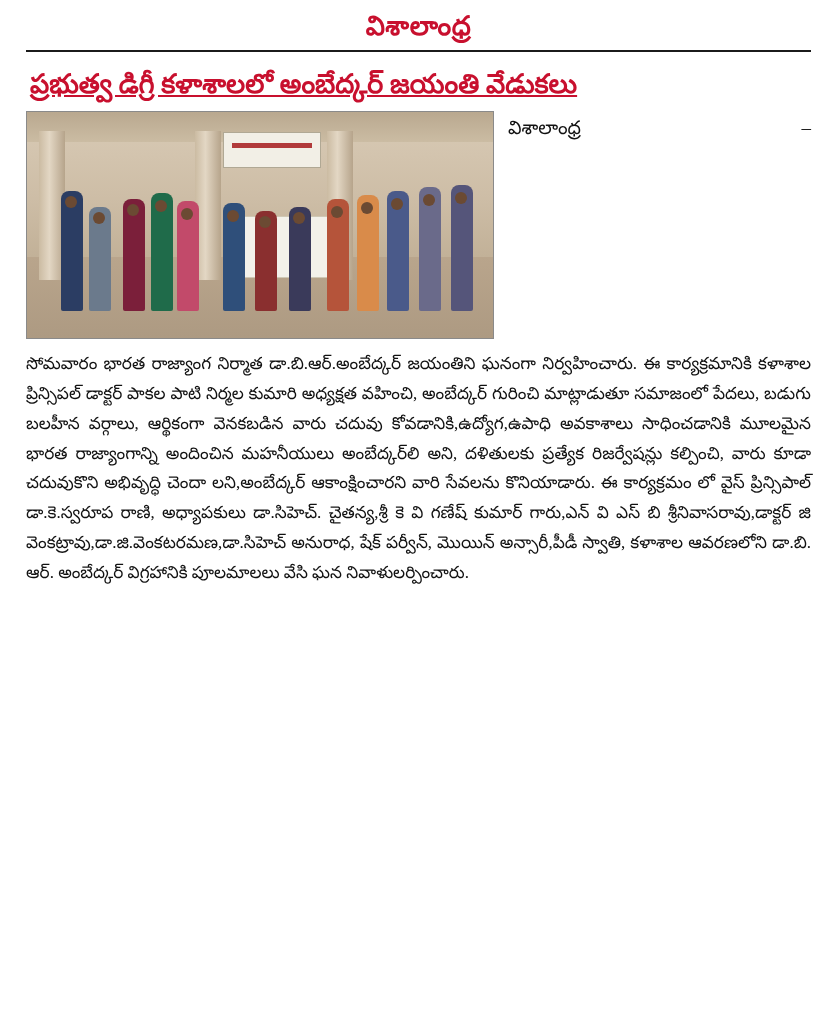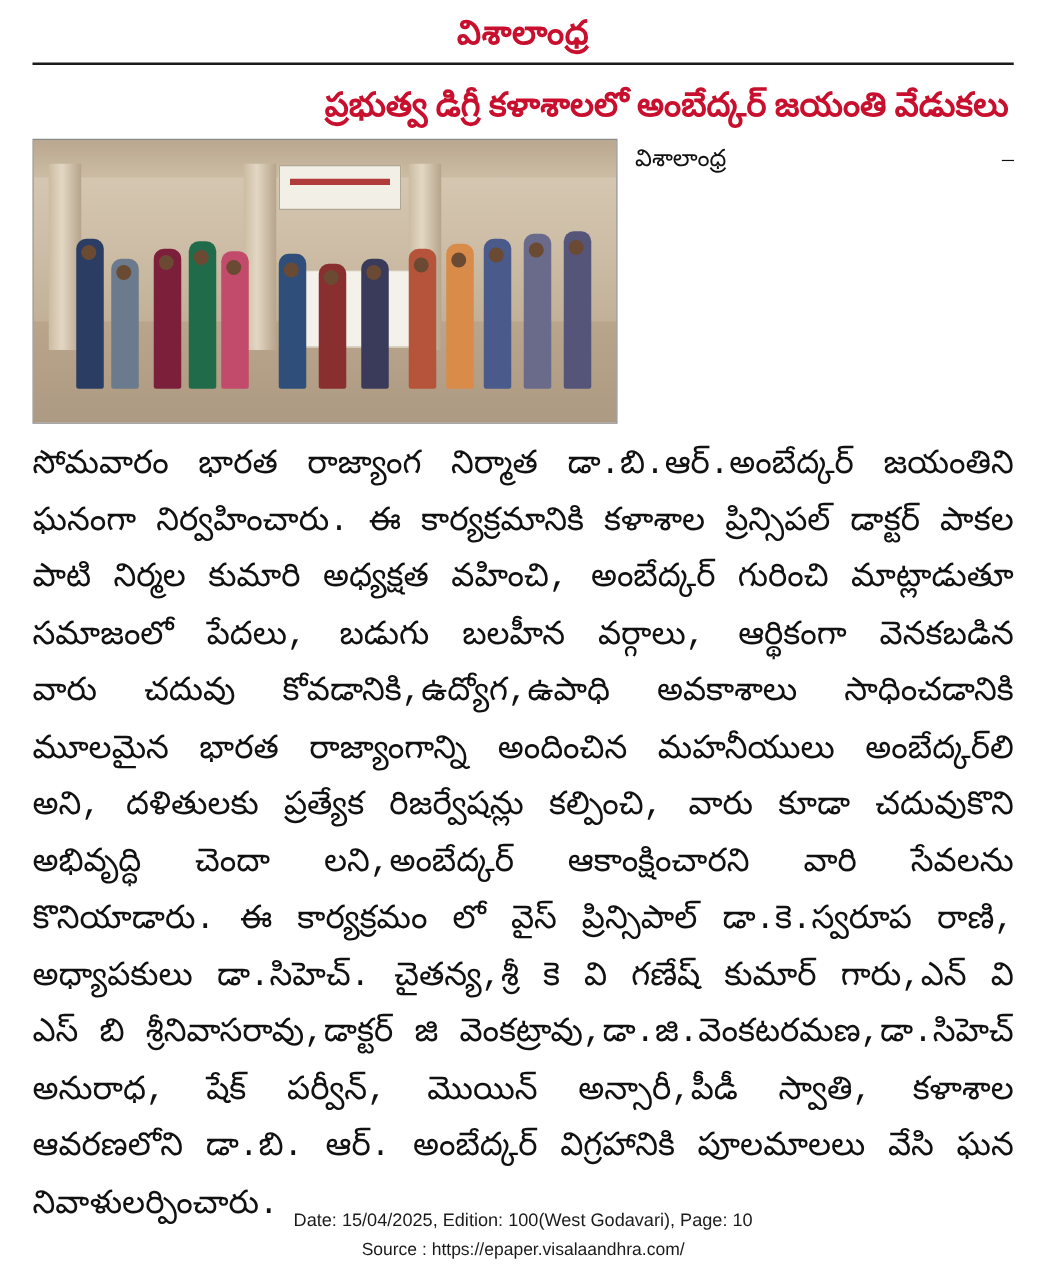--- a/index.html
+++ b/index.html
@@ -42,23 +42,24 @@
     border-top: 2px solid #1b1b1b;
     margin: 8px 0 0 0;
     width: 100%;
   }
   
   .headline {
     color: #c8102e;
     font-family: "Liberation Serif", serif;
     font-weight: bold;
     font-size: 27px;
-    text-align: right;
+    text-align: left;
     line-height: 1.25;
     margin: 14px 4px 10px 4px;
+    text-decoration: underline;
   }
   
   .top-block {
     display: flex;
     align-items: flex-start;
     gap: 14px;
   }
   .photo-wrap {
     width: 468px;
     flex: 0 0 468px;
@@ -126,22 +127,22 @@
     display: flex;
     justify-content: space-between;
     align-items: baseline;
     font-family: "Liberation Serif", serif;
     font-size: 19px;
     margin-bottom: 6px;
   }
   .byline .dash { padding-left: 8px; }
   
   .body-text {
-    font-family: Liberation Mono, monospace;
-    font-size: 26px;
+    font-family: Liberation Serif, serif;
+    font-size: 17px;
     line-height: 1.75;
     text-align: justify;
     margin-top: 10px;
     letter-spacing: 0px;
   }
   .body-text p { margin: 0; }
   
   .footer {
     position: absolute;
     left: 0; right: 0;
@@ -226,18 +227,14 @@
         <span class="dash">–</span>
       </div>
     </div>
 
   </div>
 
   <div class="body-text">
     <p>సోమవారం భారత రాజ్యాంగ నిర్మాత డా.బి.ఆర్.అంబేద్కర్ జయంతిని ఘనంగా నిర్వహించారు. ఈ కార్యక్రమానికి కళాశాల ప్రిన్సిపల్ డాక్టర్ పాకల పాటి నిర్మల కుమారి అధ్యక్షత వహించి, అంబేద్కర్ గురించి మాట్లాడుతూ సమాజంలో పేదలు, బడుగు బలహీన వర్గాలు, ఆర్థికంగా వెనకబడిన వారు చదువు కోవడానికి,ఉద్యోగ,ఉపాధి అవకాశాలు సాధించడానికి మూలమైన భారత రాజ్యాంగాన్ని అందించిన మహనీయులు అంబేద్కర్‌లి అని, దళితులకు ప్రత్యేక రిజర్వేషన్లు కల్పించి, వారు కూడా చదువుకొని అభివృద్ధి చెందా లని,అంబేద్కర్ ఆకాంక్షించారని వారి సేవలను కొనియాడారు. ఈ కార్యక్రమం లో వైస్ ప్రిన్సిపాల్ డా.కె.స్వరూప రాణి, అధ్యాపకులు డా.సిహెచ్. చైతన్య,శ్రీ కె వి గణేష్ కుమార్ గారు,ఎన్ వి ఎస్ బి శ్రీనివాసరావు,డాక్టర్ జి వెంకట్రావు,డా.జి.వెంకటరమణ,డా.సిహెచ్ అనురాధ, షేక్ పర్వీన్, మొయిన్ అన్సారీ,పీడీ స్వాతి, కళాశాల ఆవరణలోని డా.బి. ఆర్. అంబేద్కర్ విగ్రహానికి పూలమాలలు వేసి ఘన నివాళులర్పించారు.</p>
   </div>
 
-  <div class="footer">
-    <div class="line1">Date: 15/04/2025, Edition: 100(West Godavari), Page: 10</div>
-    <div class="line2">Source : https://epaper.visalaandhra.com/</div>
-  </div>
 
 </div>
 
 </body></html>

